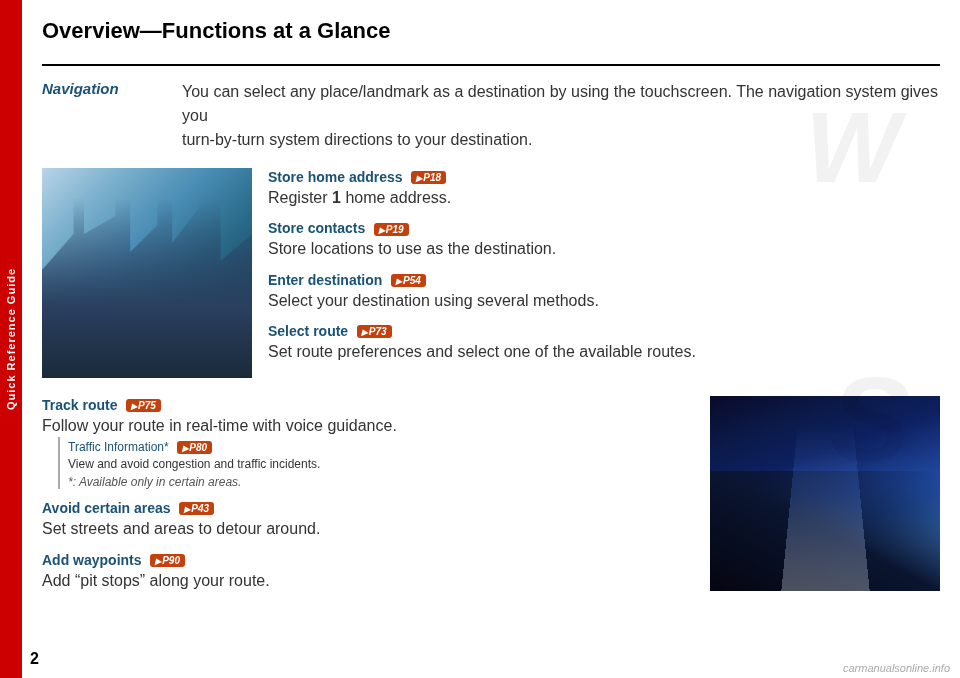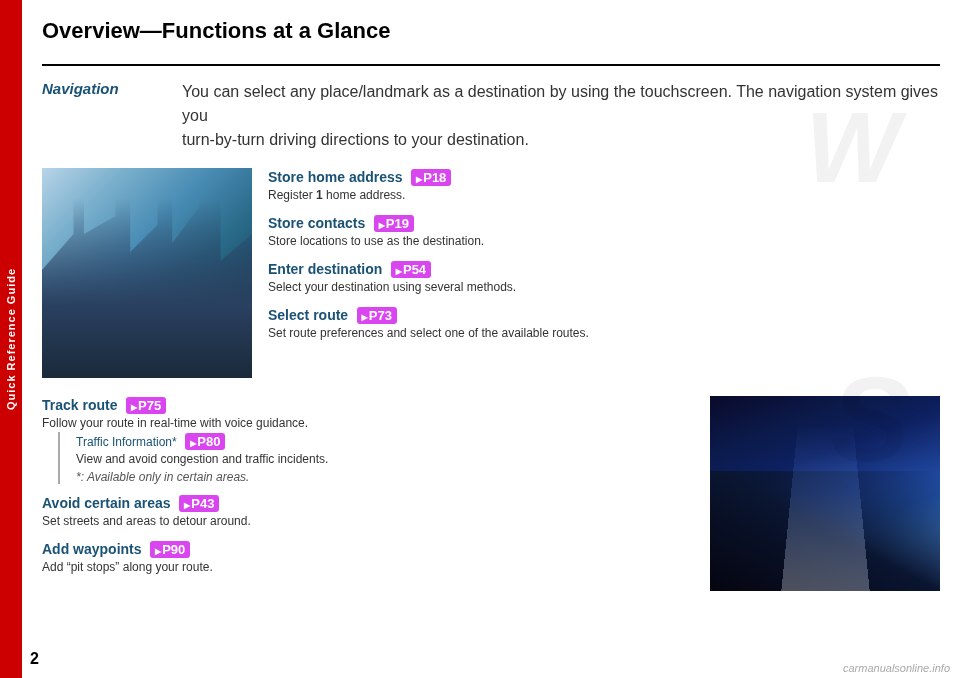--- a/index.html
+++ b/index.html
@@ -139,37 +139,38 @@
 
     .function-title {
       font-size: 14px;
       font-weight: bold;
       color: #1a5276;
       display: inline;
     }
 
     .page-ref {
       display: inline-block;
-      background: #d946ef;
+      background: #c2410c;
       color: white;
-      font-size: 13px;
+      font-size: 10px;
       font-weight: bold;
       padding: 1px 5px;
       border-radius: 3px;
       margin-left: 4px;
       vertical-align: middle;
+      font-style: italic;
     }
     .page-ref::before {
       content: '▶';
       font-size: 8px;
       margin-right: 1px;
     }
 
     .function-desc {
-      font-size: 12px;
+      font-size: 16px;
       color: #333;
       line-height: 1.4;
       margin-top: 1px;
     }
 
     
     .lower-section {
       display: flex;
       gap: 16px;
       margin-top: 4px;
@@ -213,21 +214,21 @@
       height: 100%;
       background: linear-gradient(to top, rgba(255,255,255,0.3) 0%, rgba(100,150,255,0.2) 50%, transparent 100%);
       transform: perspective(200px) rotateX(30deg);
     }
 
     
     .sub-item {
       margin-left: 16px;
       margin-bottom: 2px;
       border-left: 2px solid #aaa;
-      padding-left: 16px;
+      padding-left: 8px;
     }
 
     .sub-item-title {
       font-size: 12px;
       color: #1a5276;
       display: inline;
     }
 
     .sub-item-desc {
       font-size: 12px;
@@ -275,21 +276,21 @@
 <div class="main-content">
 
   <div class="page-title">Overview—Functions at a Glance</div>
 
   <div class="nav-section">
     <div class="nav-label">
       <span class="nav-label-text">Navigation</span>
     </div>
     <div class="nav-description">
       <span>You can select any place/landmark as a destination by using the touchscreen. The navigation system gives you</span><br>
-      <span>turn-by-turn driving directions to your destination.</span>
+      <span>turn-by-turn system directions to your destination.</span>
     </div>
   </div>
 
   <div class="content-row">
 
     <div class="building-image"></div>
 
     <div class="function-items">
 
       <div class="function-item">

